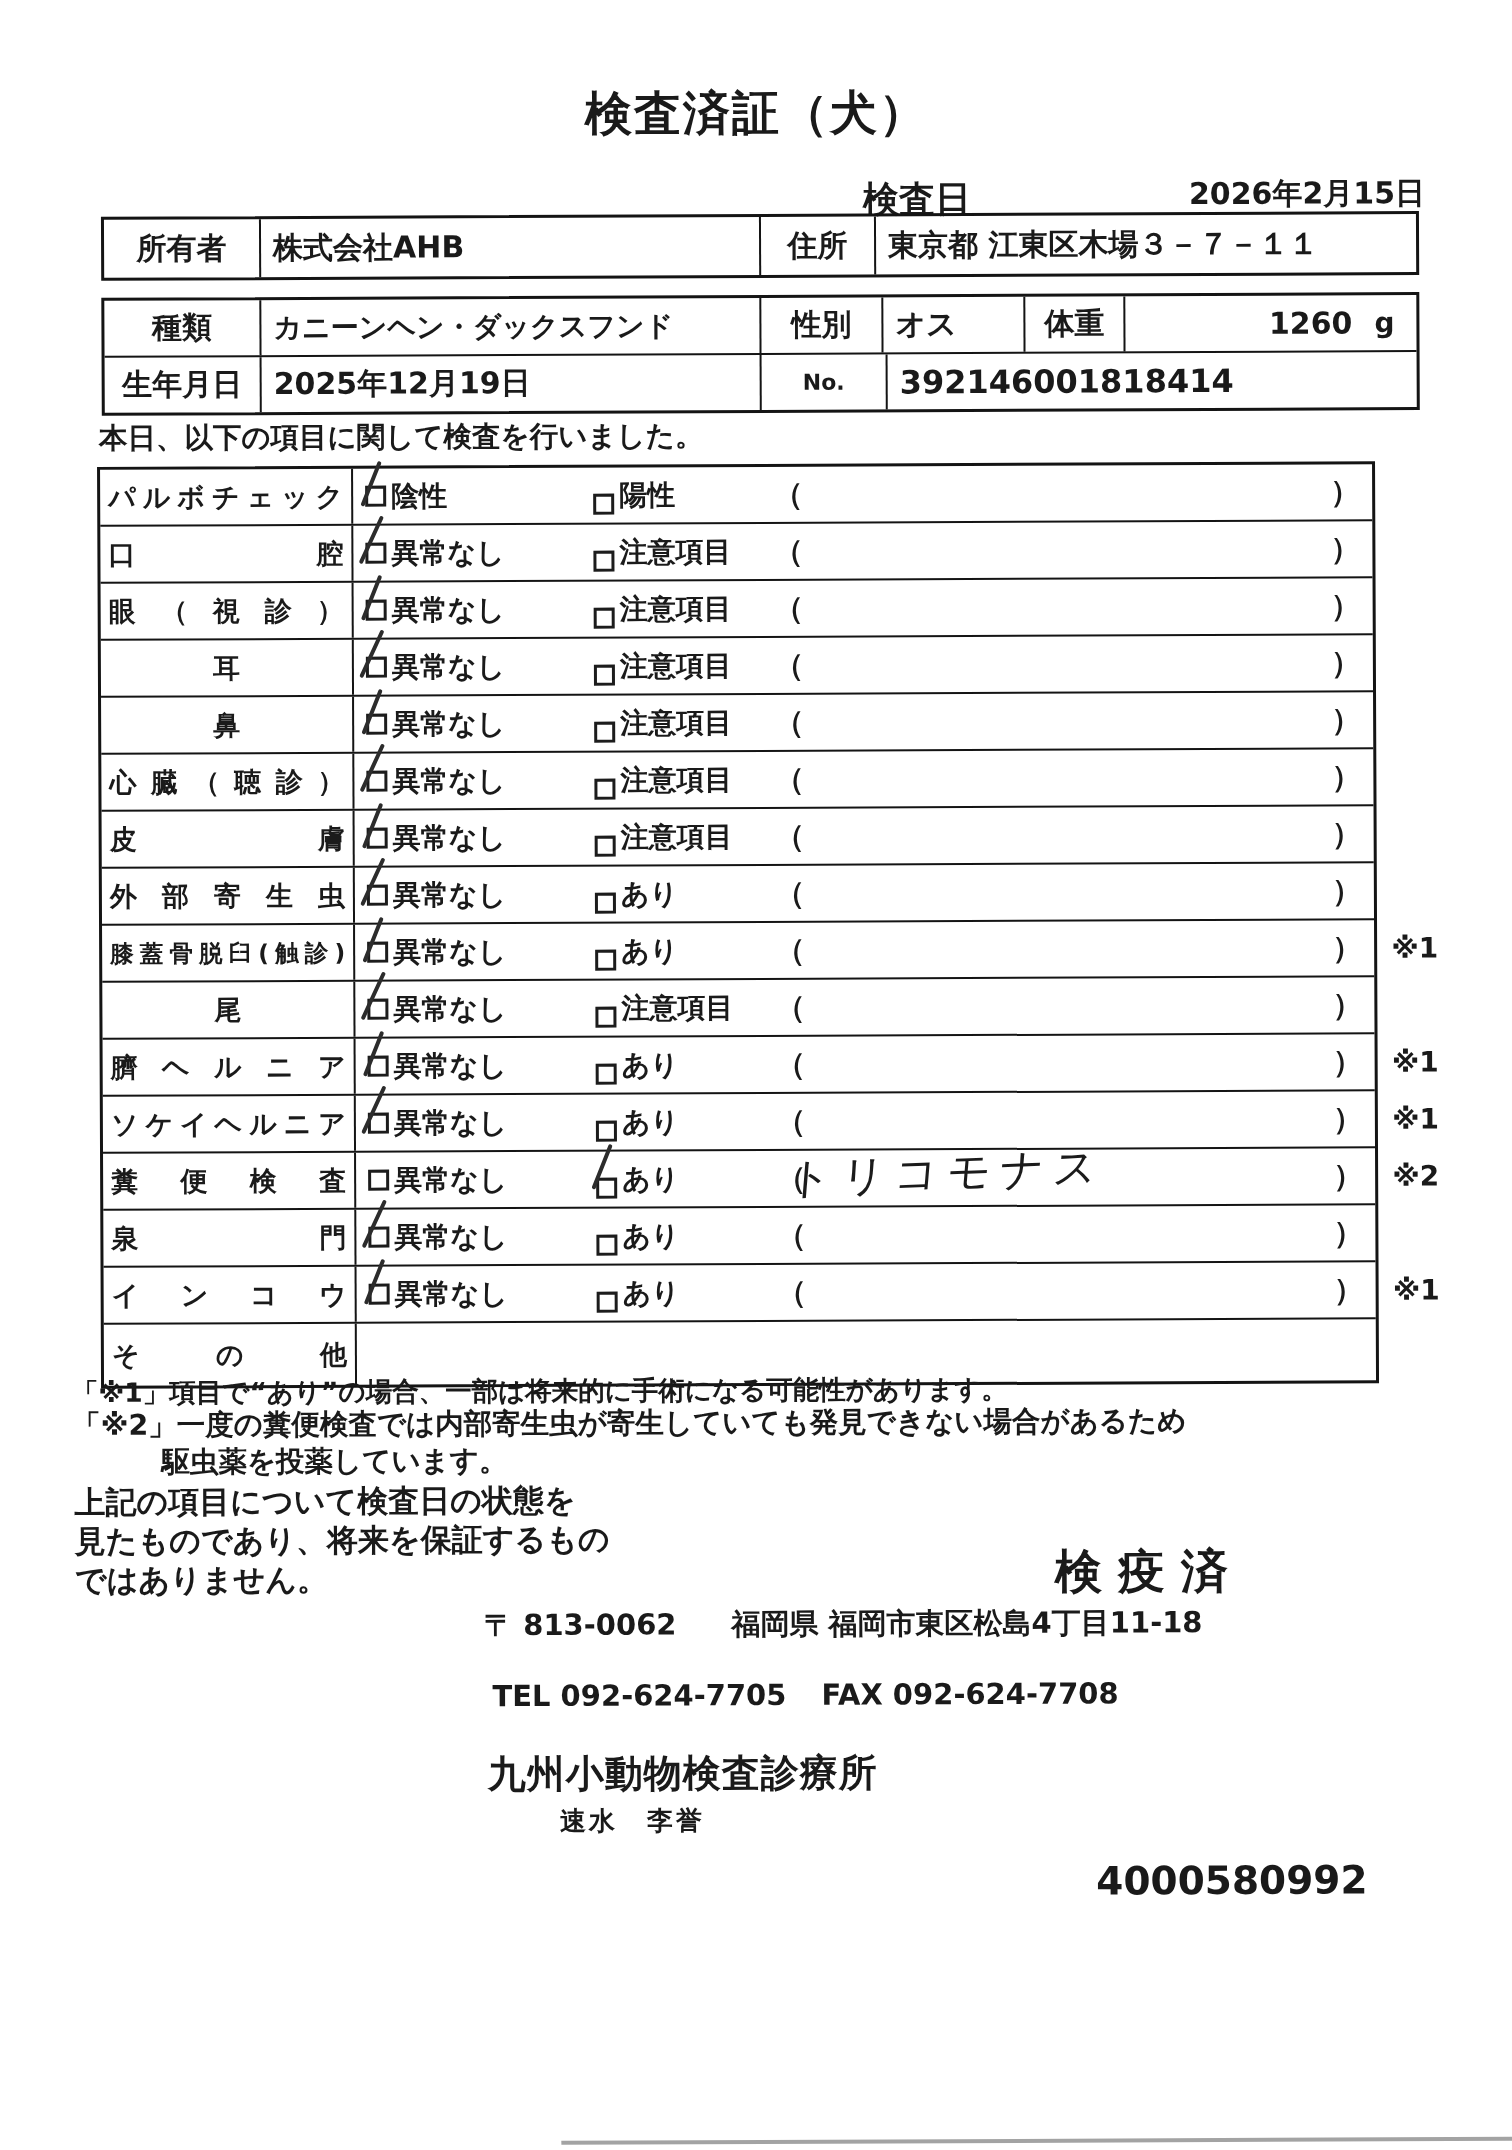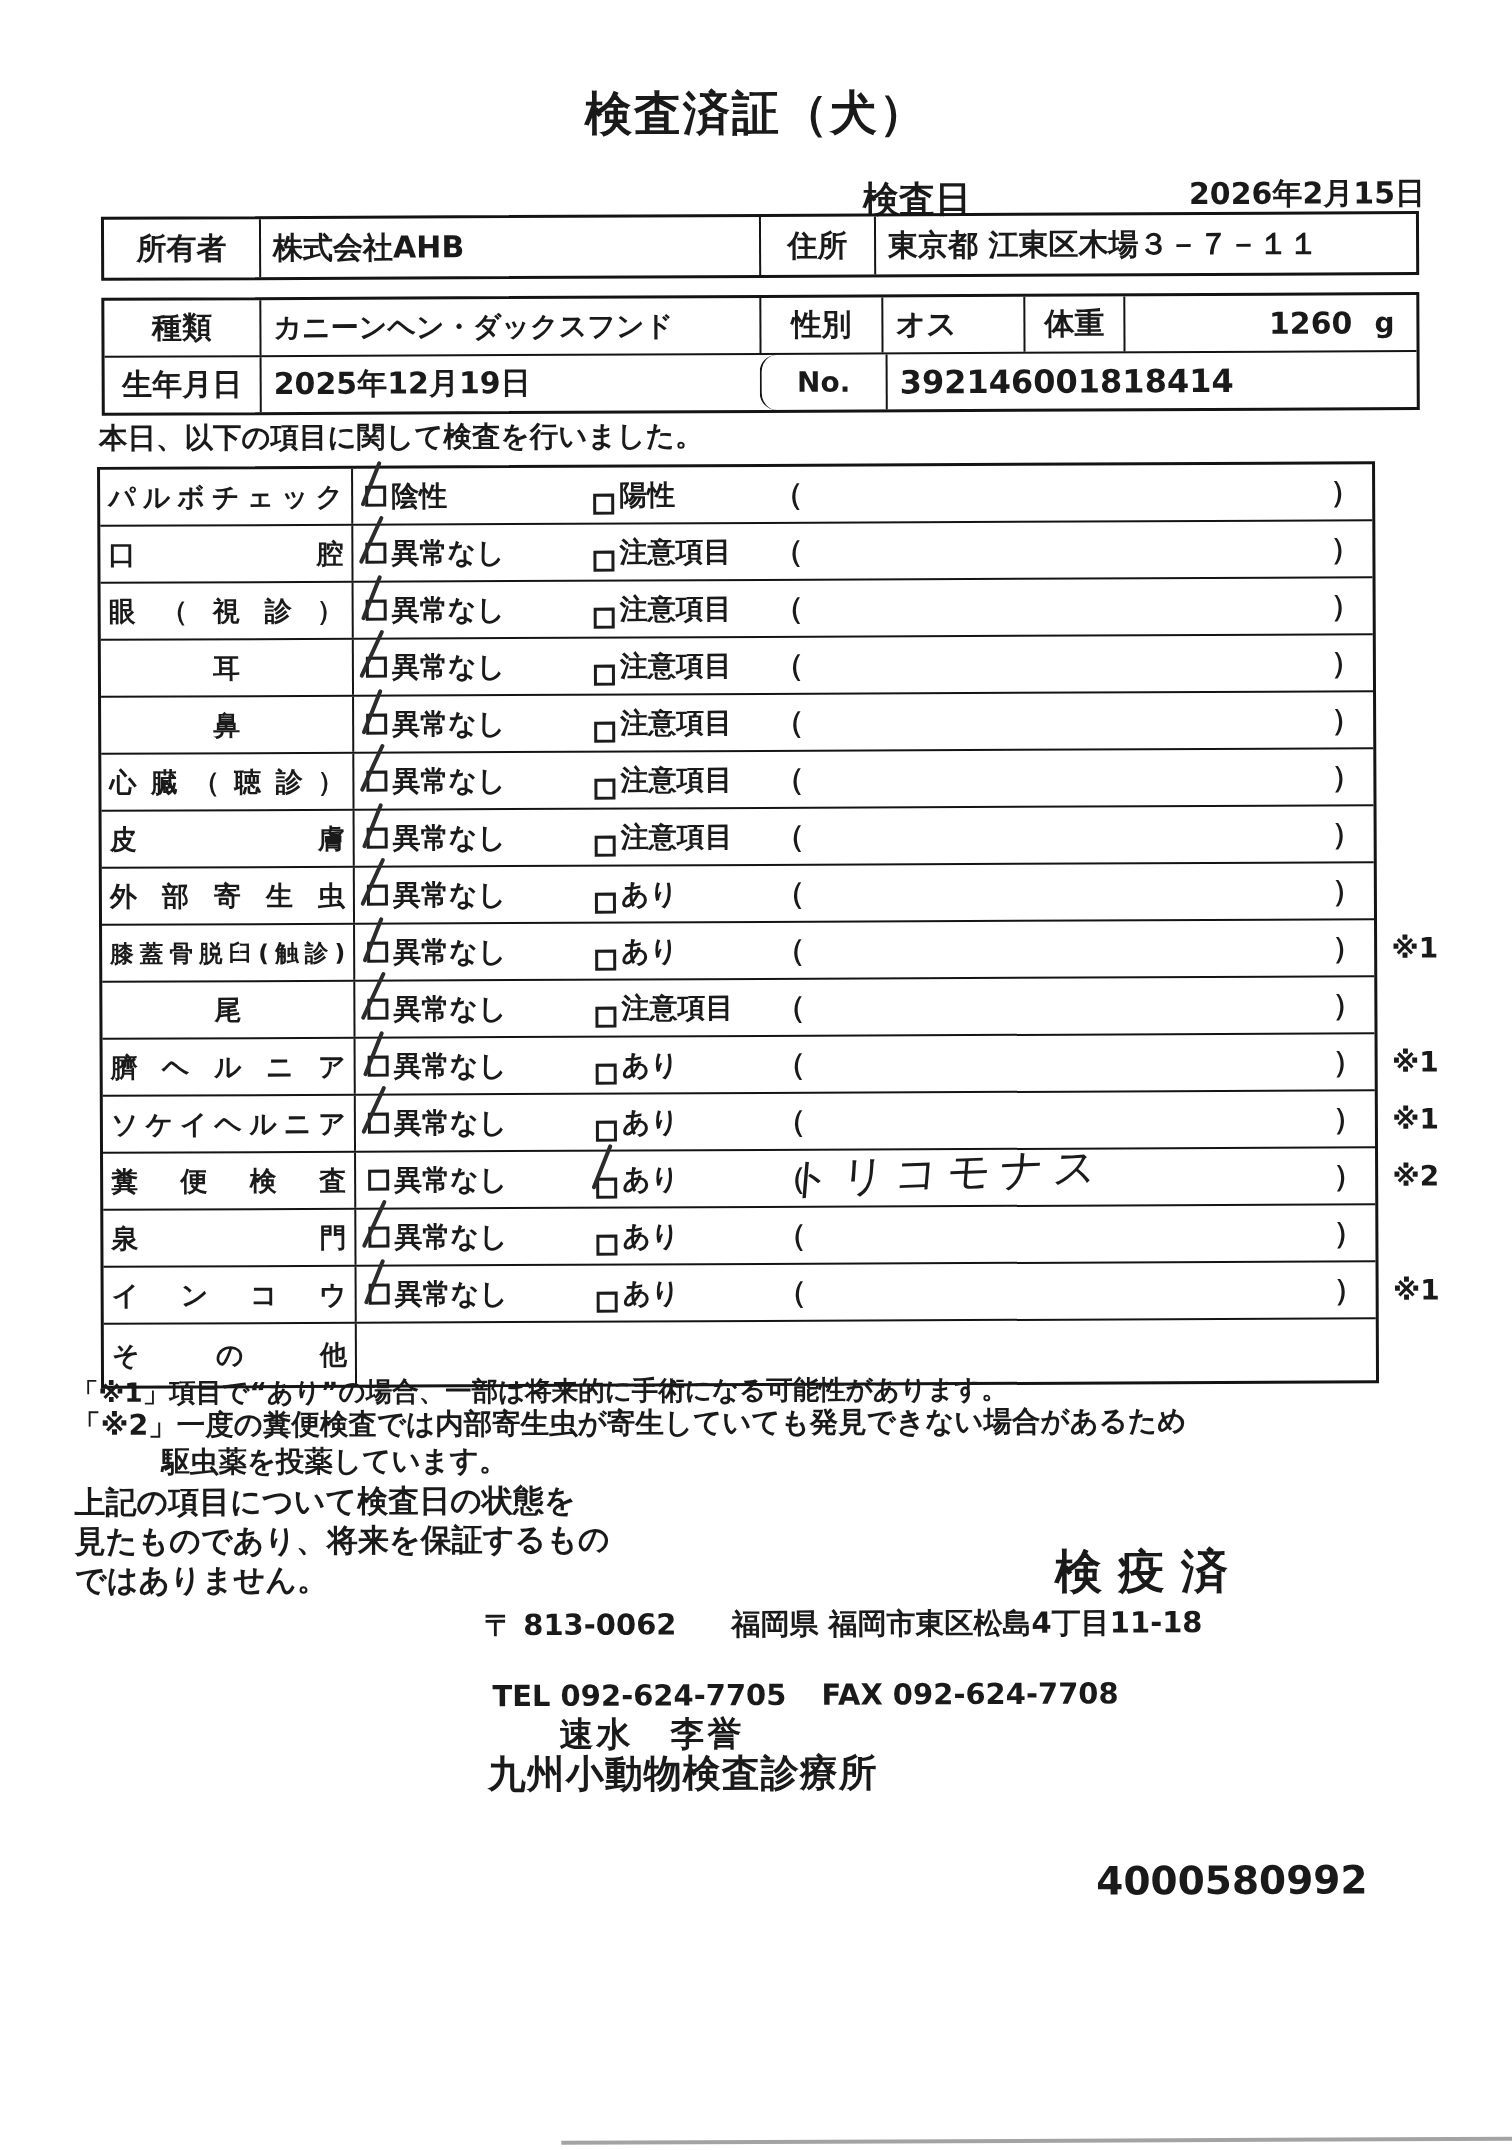--- a/index.html
+++ b/index.html
@@ -69,21 +69,21 @@
   .fn1 { position:absolute; left:66px; top:1372px; font-size:26.5px; white-space:nowrap; }
   .fn2 { position:absolute; left:66px; top:1404px; font-size:28.5px; white-space:nowrap; }
   .fn3 { position:absolute; left:155px; top:1441px; font-size:28.5px; }
   .disclaimer { position:absolute; left:68px; top:1480px; font-size:31px; line-height:39px; }
   .stamp { position:absolute; left:1048px; top:1542px; font-size:47px; letter-spacing:16px; white-space:nowrap; }
   .postal-line { position:absolute; left:477px; top:1605px; font-size:29px; display:flex; white-space:nowrap; }
   .postal-line .addr { margin-left:55px; }
   .tel-line { position:absolute; left:485px; top:1678px; font-size:29px; display:flex; white-space:nowrap; }
   .tel-line .fax { margin-left:35px; }
   .clinic-name { position:absolute; left:480px; top:1748px; font-size:38px; letter-spacing:1px; white-space:nowrap; }
-  .vet-name { position:absolute; left:552px; top:1711px; font-size:34px; letter-spacing:3px; white-space:nowrap;text-align:center; }
+  .vet-name { position:absolute; left:552px; top:1803px; font-size:26px; letter-spacing:3px; white-space:nowrap;text-align:center; }
   .doc-number { position:absolute; left:1088px; top:1860px; font-size:39px; }
 
   .scan-edge-bottom { position:absolute; left:552px; top:2140px; width:960px; height:3.5px; background:#a3a3a3; }
 </style>
 </head>
 <body>
 
 <div class="page">
   <div class="scan">
 
@@ -109,21 +109,21 @@
         <div class="cell">オス</div>
         <div class="cell lab">体重</div>
         <div class="cell num">
           <span>1260</span>
           <span class="unit">g</span>
         </div>
       </div>
       <div class="trow r2">
         <div class="cell lab first">生年月日</div>
         <div class="cell">2025年12月19日</div>
-        <div class="cell lab" style="font-size:28px;border-radius:17px;">No.</div>
+        <div class="cell lab" style="font-size:22px;">No.</div>
         <div class="cell" style="font-size:32px;">392146001818414</div>
       </div>
     </div>
 
     <div class="intro">本日、以下の項目に関して検査を行いました。</div>
 
     <div class="exam-tbl" id="exam-rows">
         <div class="xrow">
     <div class="xlabel">
       <span class="xlt">パルボチェック</span>

